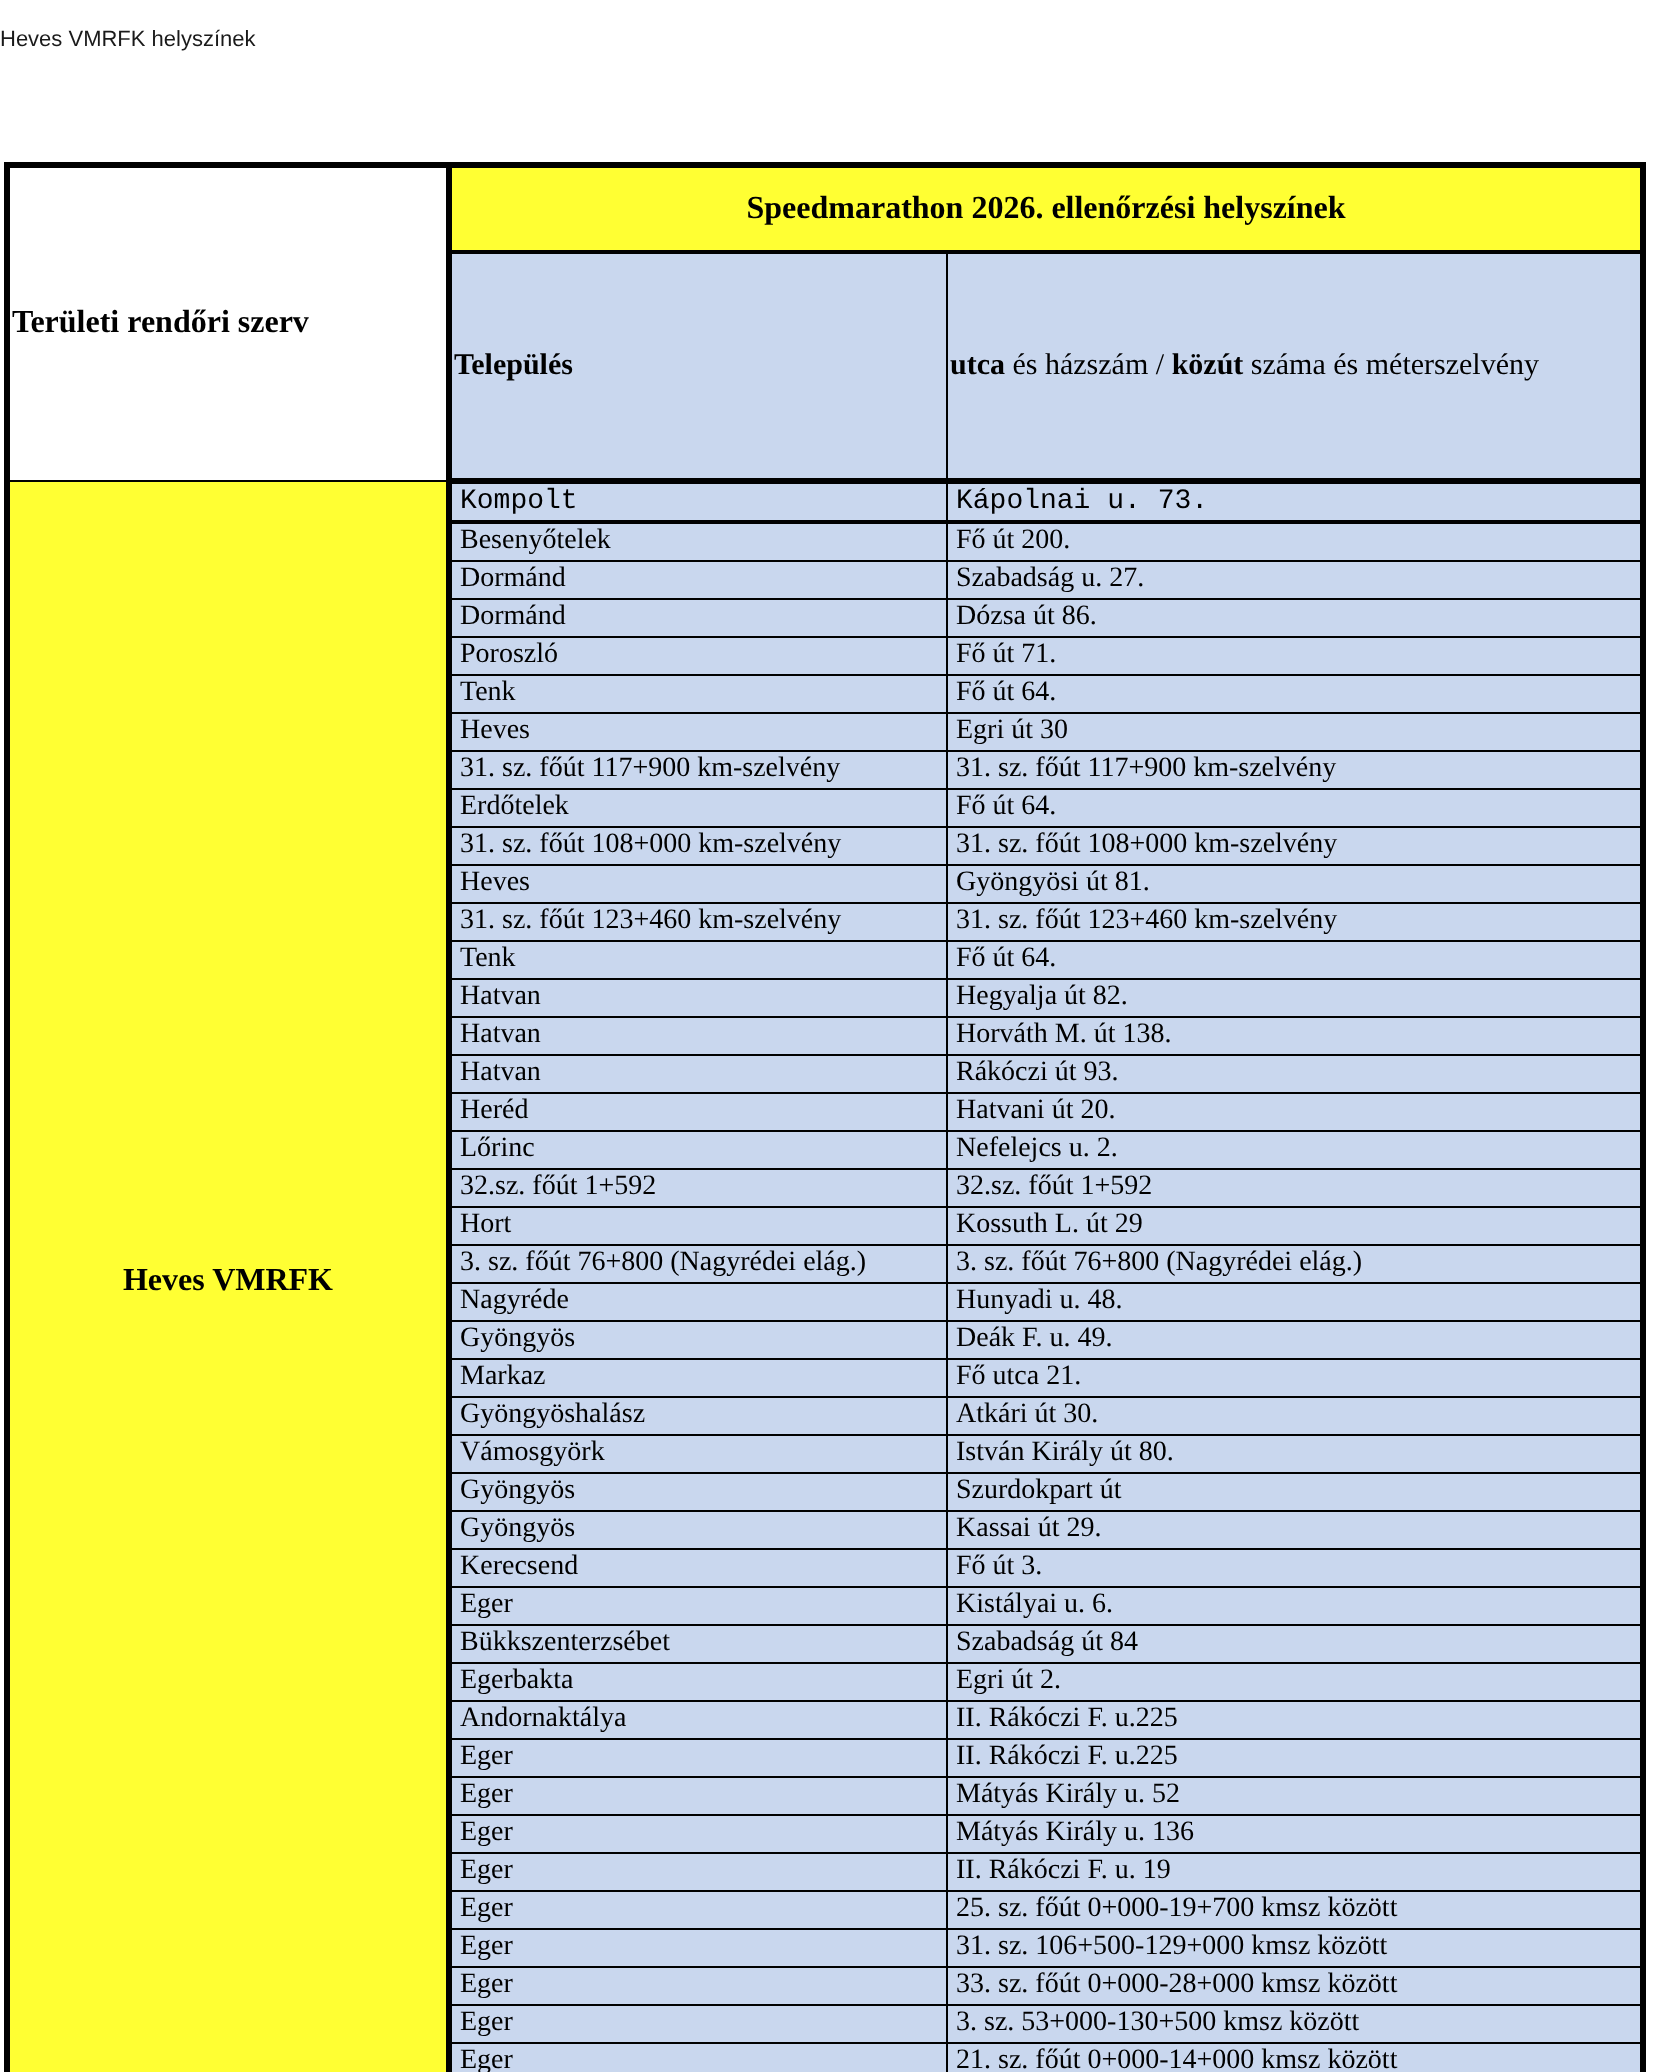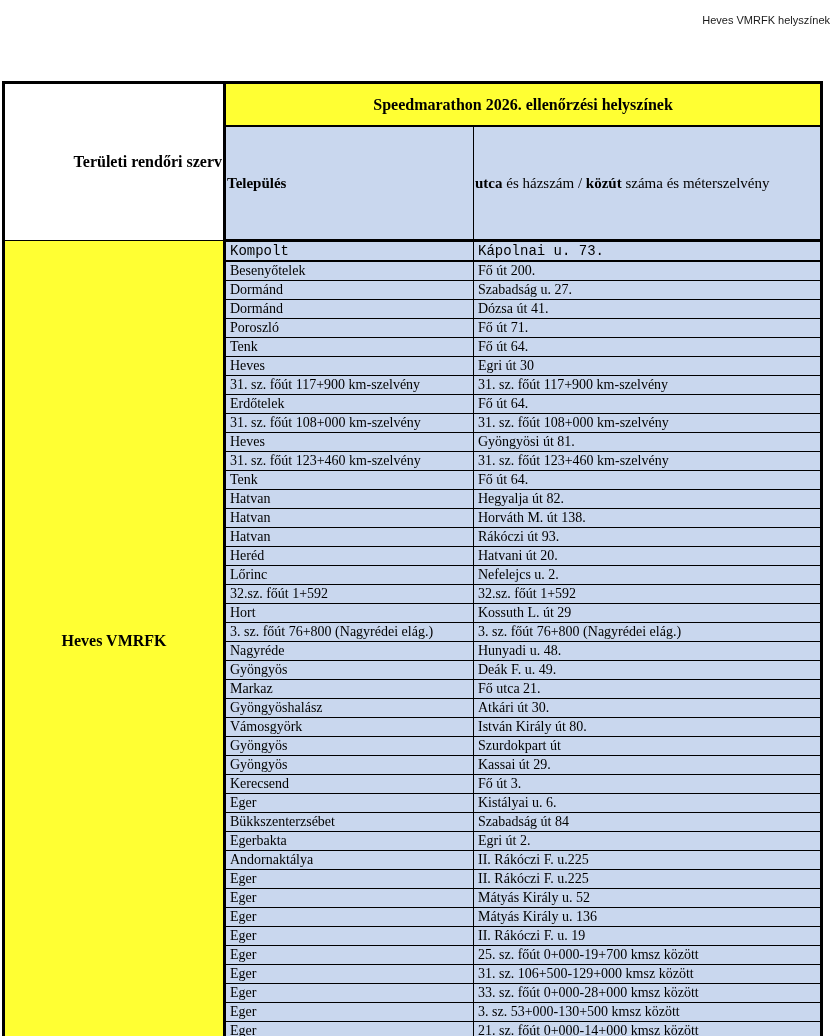--- a/index.html
+++ b/index.html
@@ -9,37 +9,37 @@
   }
   html,body{margin:0;padding:0;}
   body{
     width:830px;height:1036px;overflow:hidden;position:relative;
     background:#ffffff;
     font-family:"Liberation Serif", serif;
     color:#000;
   }
   .page-title{
     position:absolute;top:14px;left:0;width:830px;
-    text-align:right;
+    text-align:left;
     font-family:"Liberation Sans", sans-serif;
     font-size:11px;color:#1a1a1a;
   }
   table.loc-table{
     position:absolute;top:81px;left:2px;
     width:818px;
     border-collapse:collapse;table-layout:fixed;
     border:3px solid var(--border);
   }
   .loc-table td{
     border:1px solid var(--border);
     overflow:hidden;
   }
   td.org-hdr{
     background:#ffffff;
-    font-weight:bold;font-size:16px;text-align:right;vertical-align:middle;
+    font-weight:bold;font-size:16px;text-align:left;vertical-align:middle;
     border-right:3px solid var(--border);
     margin-top:20px;
   }
   td.main-hdr{
     background:var(--yellow);
     font-weight:bold;font-size:16px;text-align:center;vertical-align:middle;
     height:39px;
     border-bottom:2px solid var(--border);
     margin-top:46px;
   }
@@ -93,21 +93,21 @@
       <tr class="data-row">
         <td class="cell cell-telepules">Besenyőtelek</td>
         <td class="cell cell-utca">Fő út 200.</td>
       </tr>
       <tr class="data-row">
         <td class="cell cell-telepules">Dormánd</td>
         <td class="cell cell-utca">Szabadság u. 27.</td>
       </tr>
       <tr class="data-row">
         <td class="cell cell-telepules">Dormánd</td>
-        <td class="cell cell-utca">Dózsa út 41.</td>
+        <td class="cell cell-utca">Dózsa út 86.</td>
       </tr>
       <tr class="data-row">
         <td class="cell cell-telepules">Poroszló</td>
         <td class="cell cell-utca">Fő út 71.</td>
       </tr>
       <tr class="data-row">
         <td class="cell cell-telepules">Tenk</td>
         <td class="cell cell-utca">Fő út 64.</td>
       </tr>
       <tr class="data-row">

